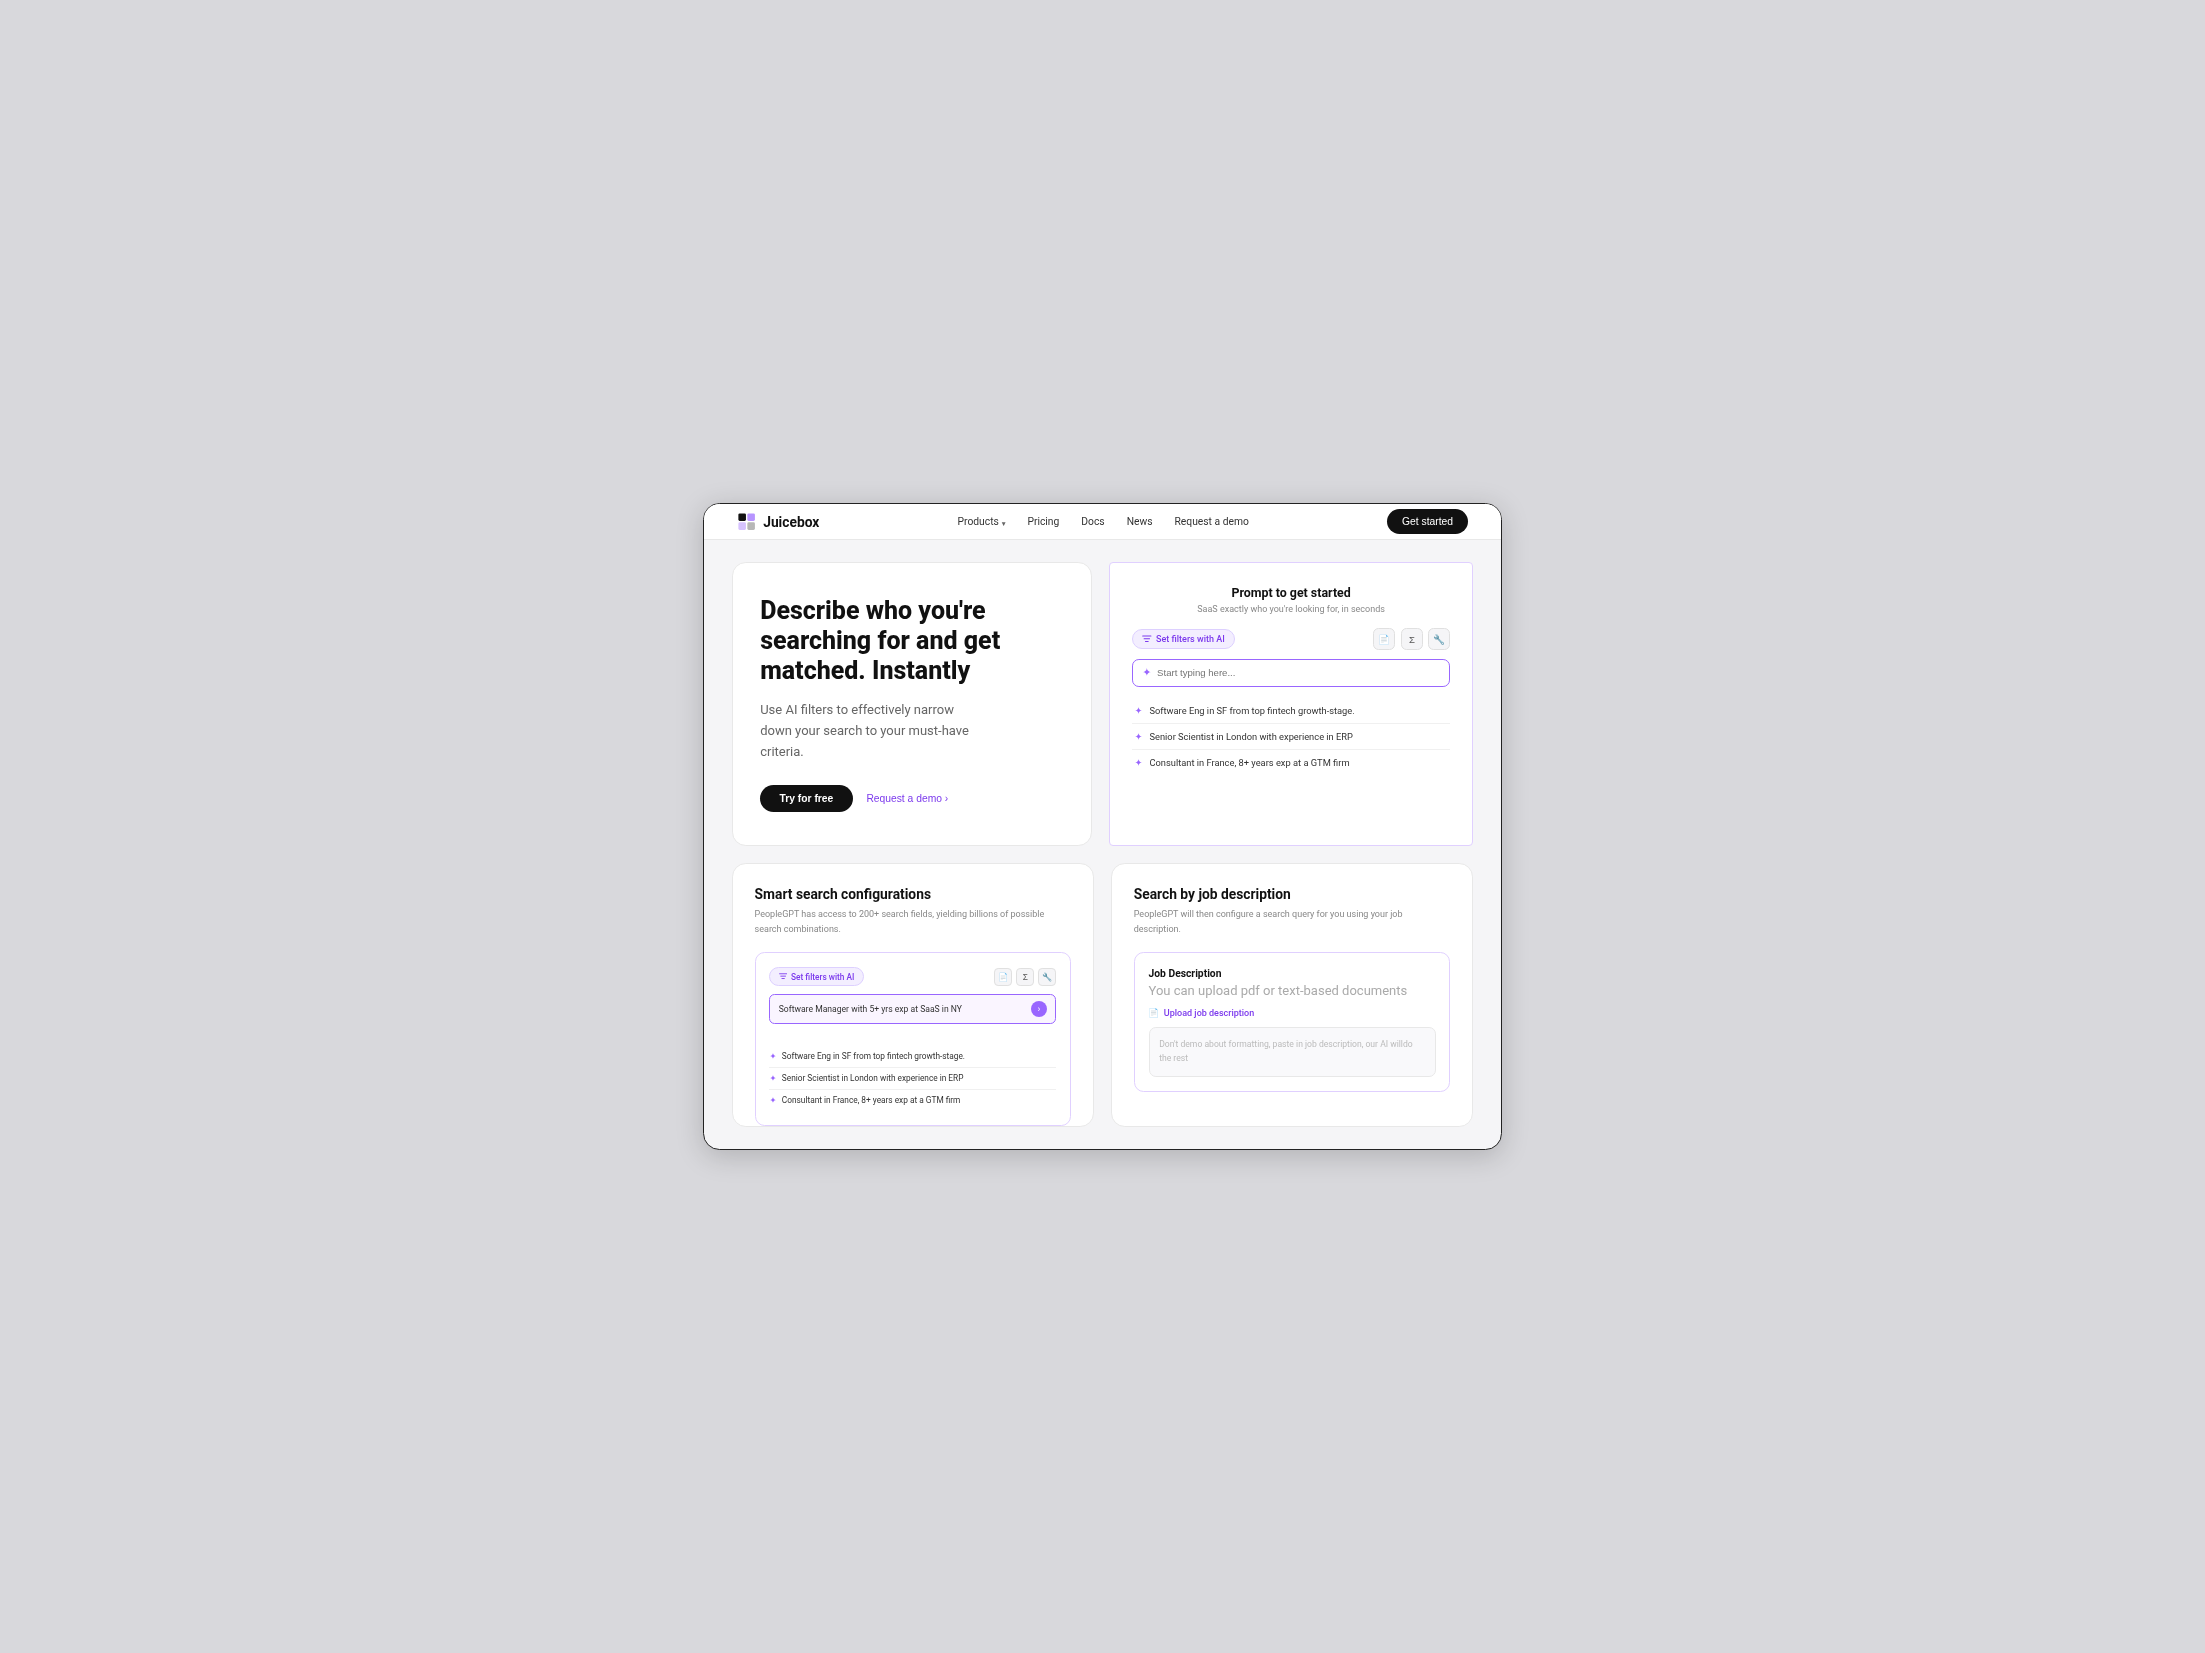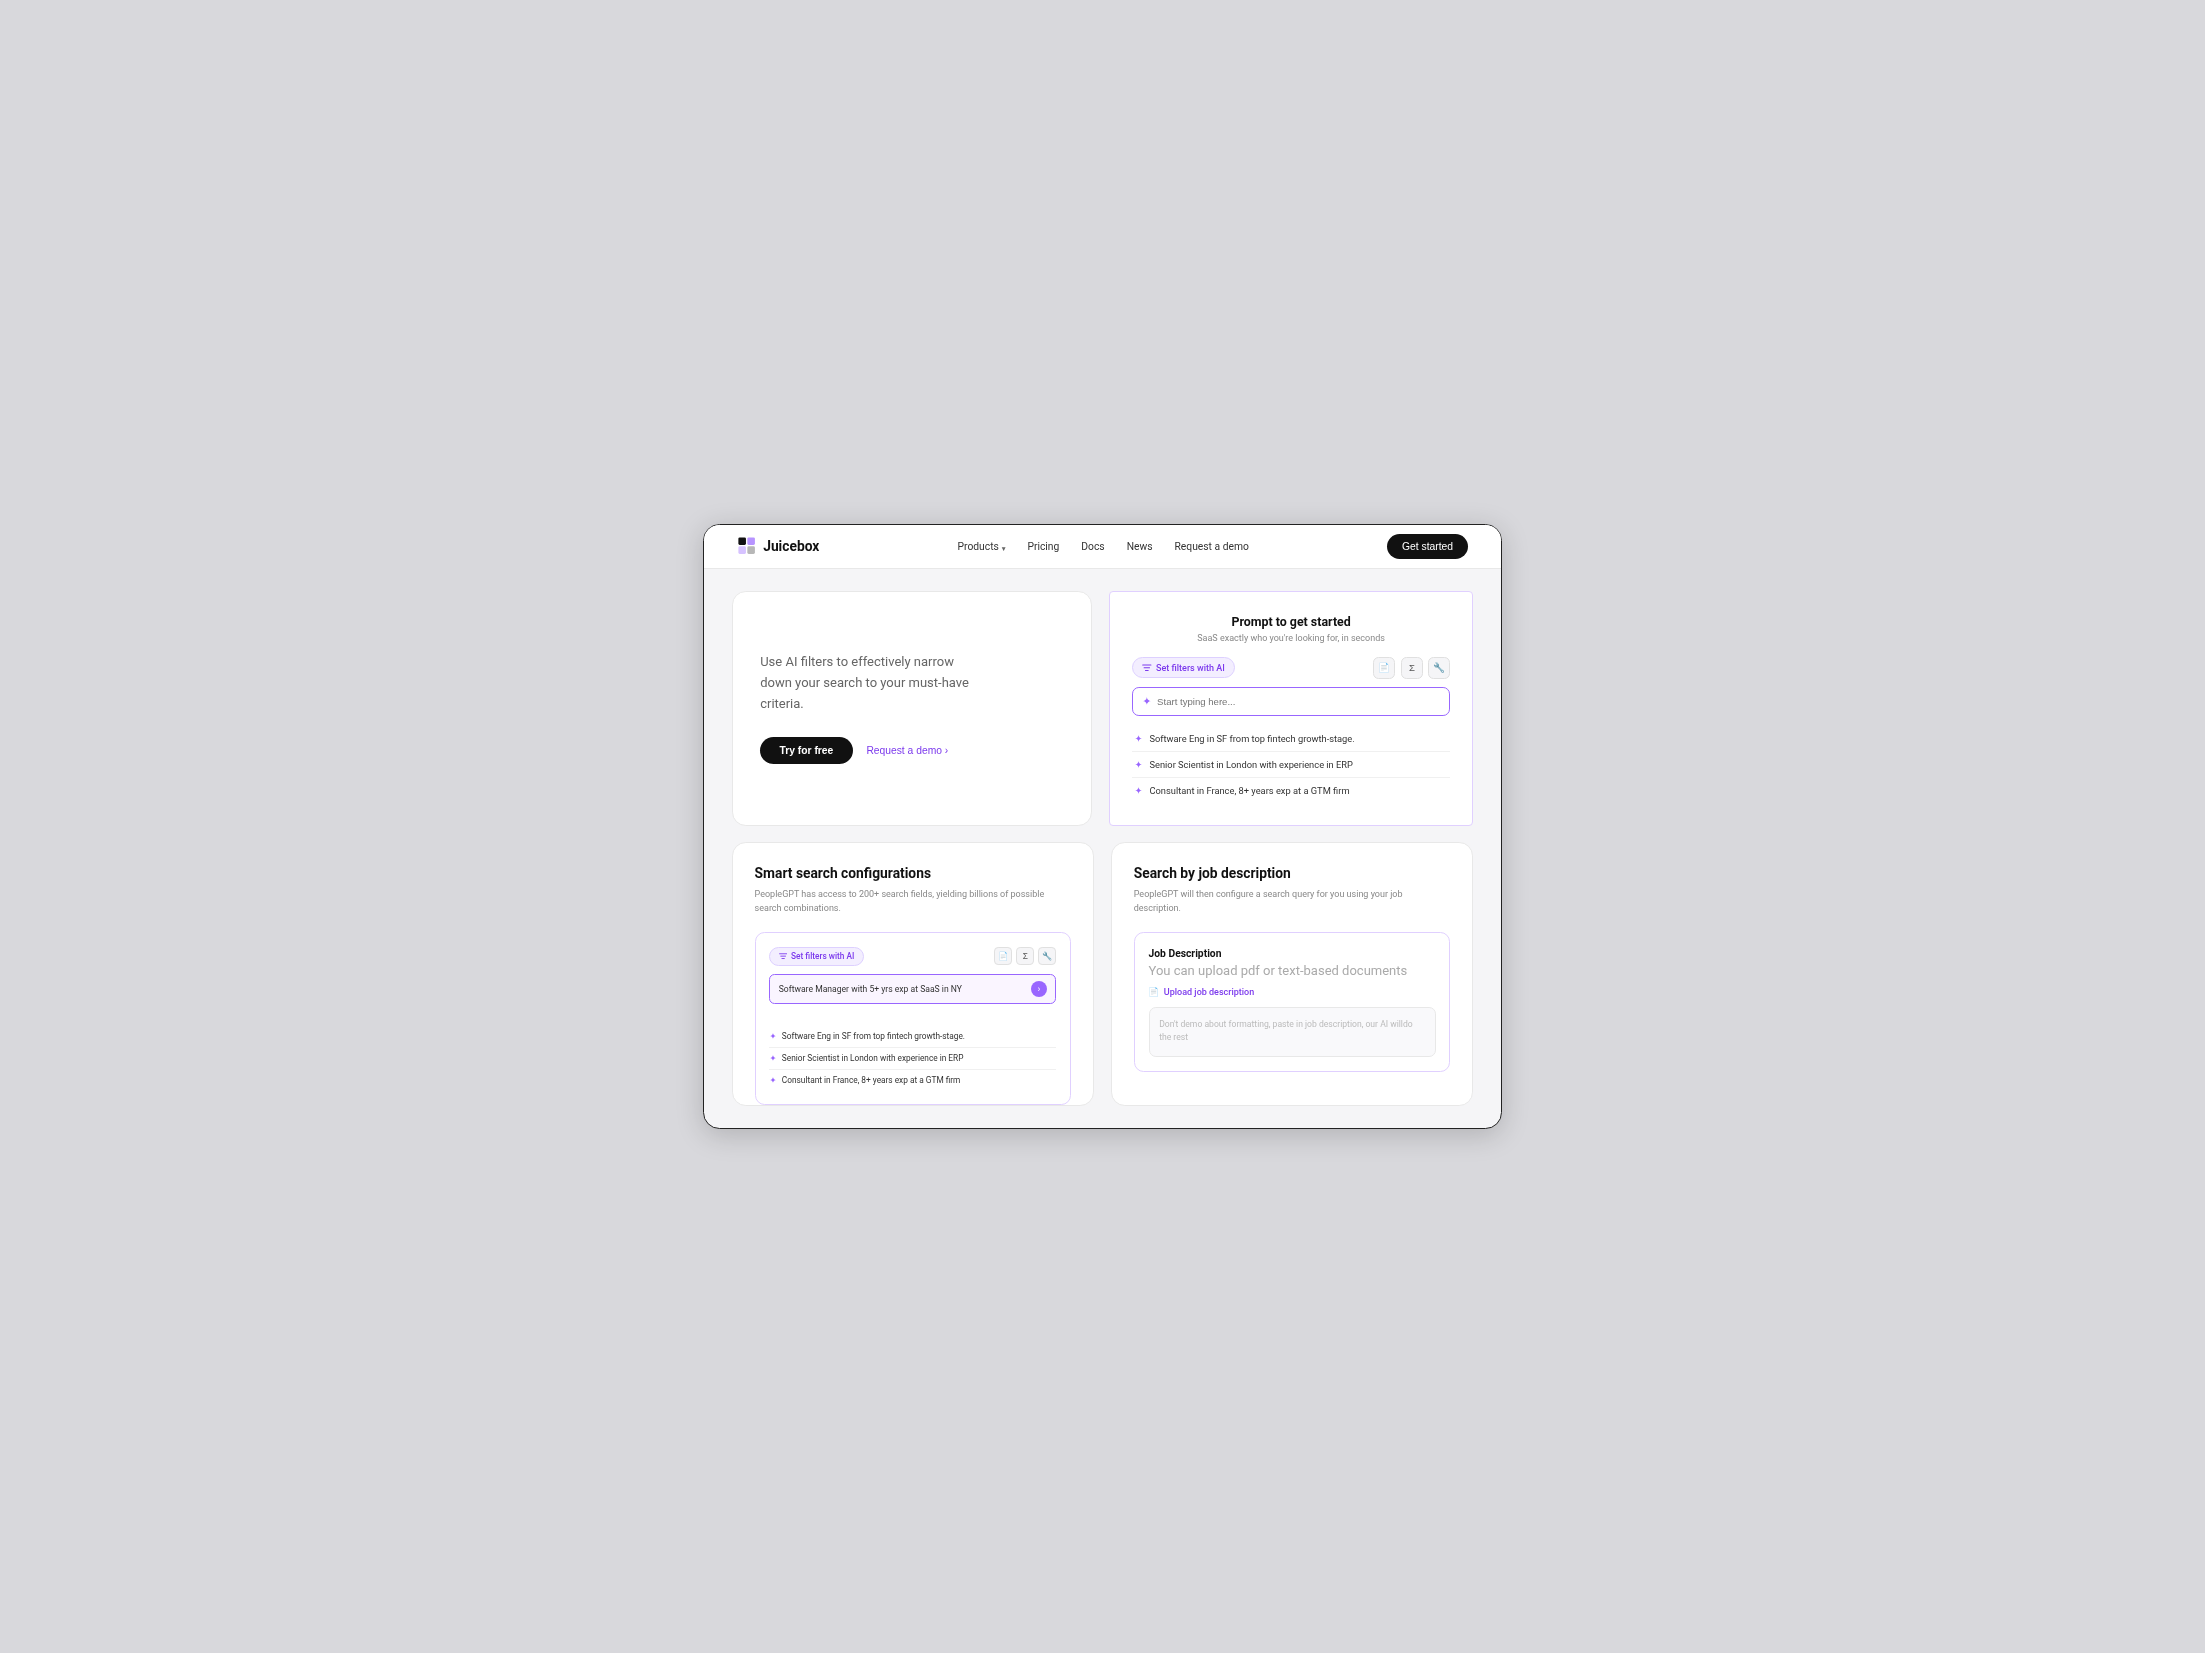--- a/index.html
+++ b/index.html
@@ -22,21 +22,21 @@
       box-shadow: 0 5.5px 27.6px rgba(0,0,0,0.18);
     }
 
     
     .nav {
       background: #fff;
       display: flex;
       align-items: center;
       justify-content: space-between;
       padding: 0 33px;
-      height: 44px;
+      height: 36px;
       border-bottom: 0.7px solid #e8e8e8;
     }
     .nav-logo {
       display: flex;
       align-items: center;
       gap: 6.9px;
       font-weight: 700;
       font-size: 13.8px;
       color: #111;
     }
@@ -410,20 +410,21 @@
     </div>
     <div class="nav-actions">
       <button class="btn-get-started">Get started</button>
     </div>
   </nav>
 
   <div class="main-content">
 
     <div class="row">
       <div class="card hero-left">
+        <h1 class="hero-headline">Describe who you're searching for and get matched. Instantly</h1>
         <p class="hero-sub">Use AI filters to effectively narrow down your search to your must-have criteria.</p>
         <div class="hero-cta">
           <button class="btn-try">Try for free</button>
           <button class="btn-request-demo">
             <span>Request a demo</span>
             <span>›</span>
           </button>
         </div>
       </div>
 

